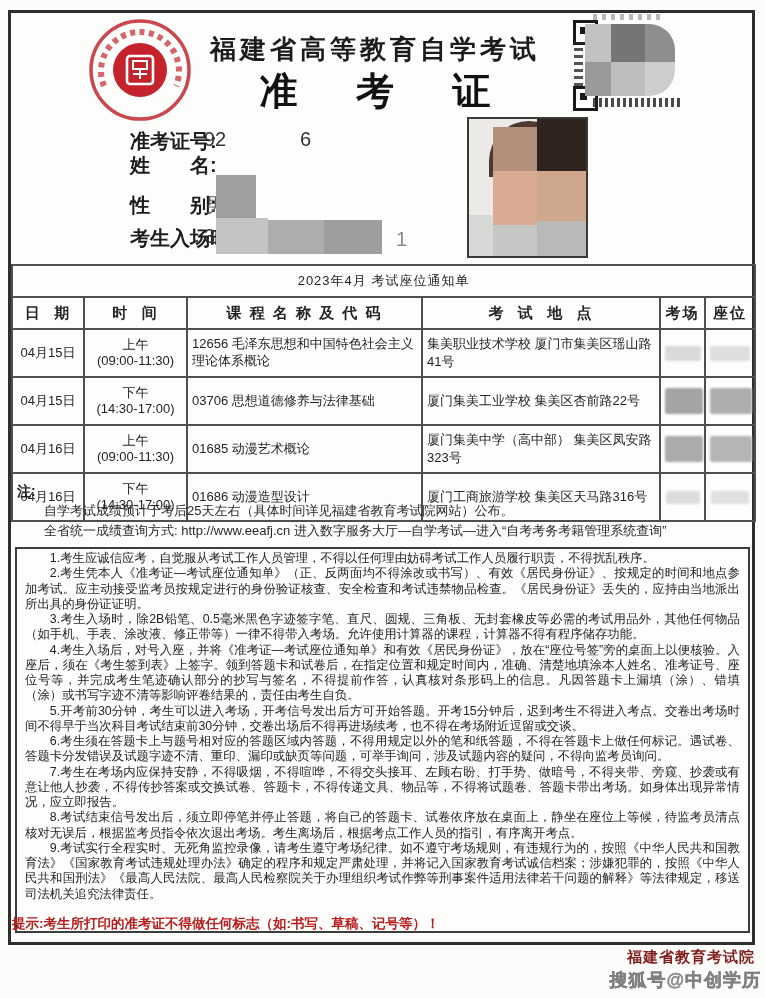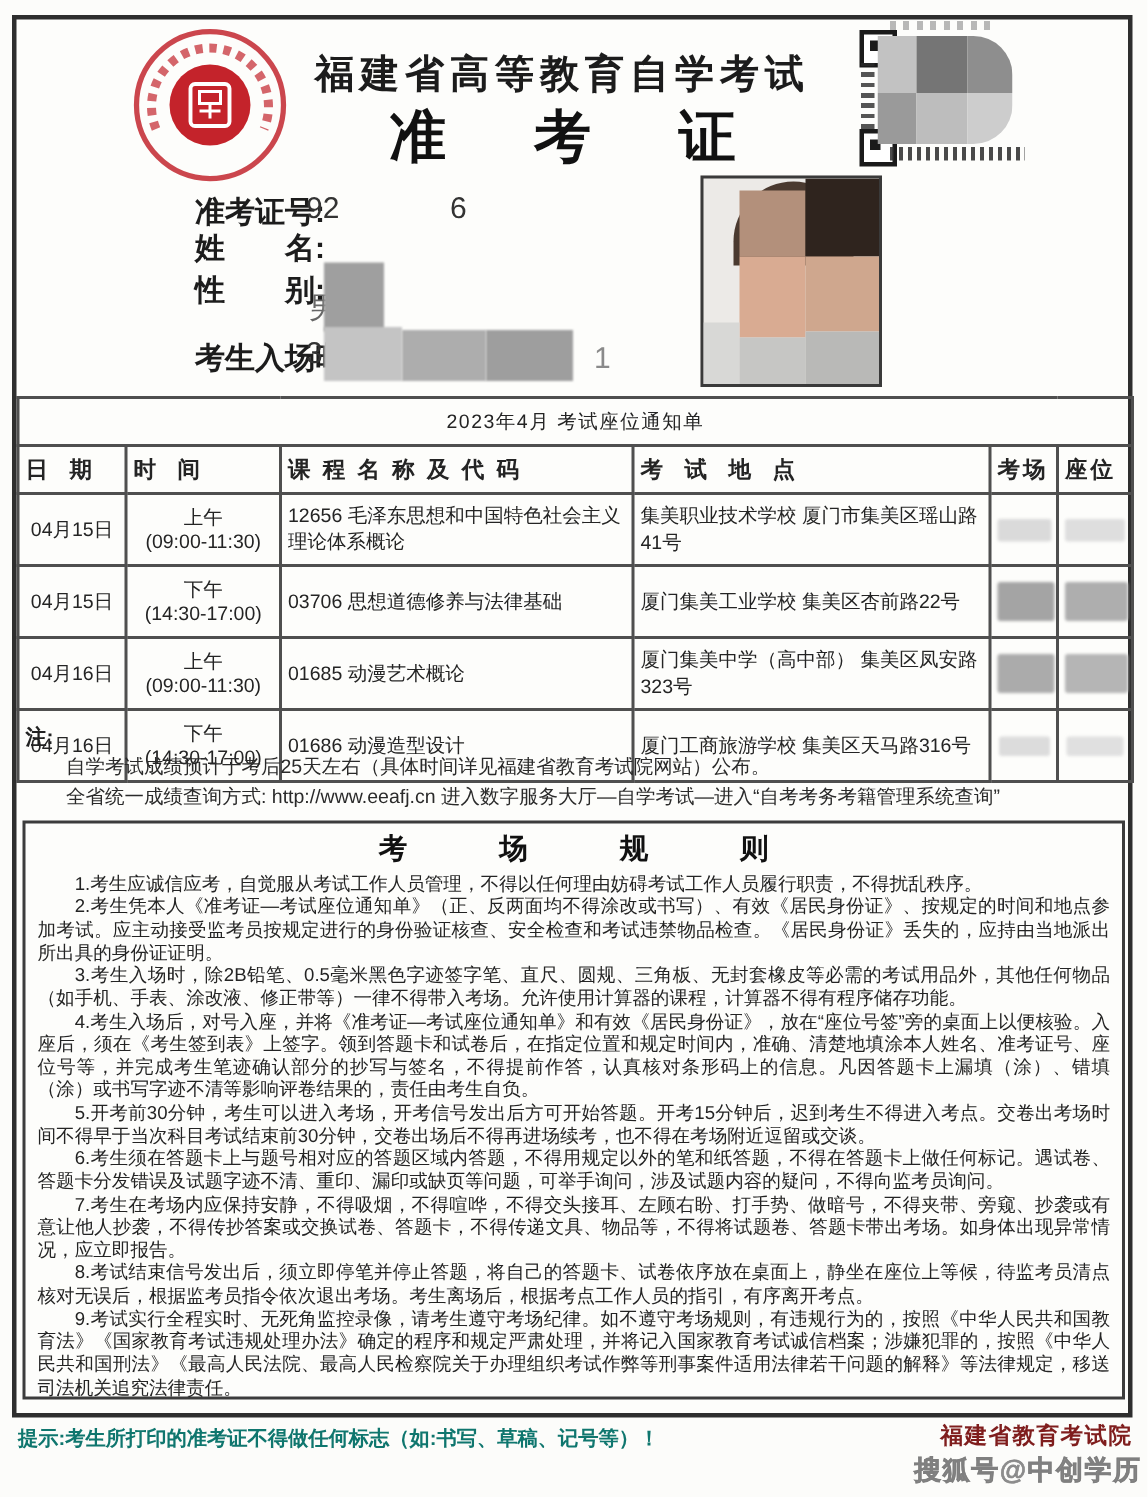--- a/index.html
+++ b/index.html
@@ -34,38 +34,38 @@
   .info-value{position:absolute;font-size:20px;color:#333;white-space:pre;}
   .info-redact{position:absolute;}
   .photo{position:absolute;left:467px;top:117px;width:117px;height:137px;
          border:2px solid #3a3a3a;background:#eceae7;overflow:hidden;}
   .photo div{position:absolute;}
   
   .schedule{position:absolute;left:11px;top:264px;width:743px;border-collapse:collapse;table-layout:fixed;}
   .schedule td,.schedule th{border:2px solid #4f4f4f;padding:2px 4px;font-size:13px;color:#242424;
          vertical-align:middle;overflow:hidden;}
   .t-title{font-size:16px;font-weight:normal;text-align:center;height:26px;letter-spacing:1px;}
-  .t-head th{font-size:15px;font-weight:bold;text-align:left;height:26px;letter-spacing:2px;white-space:pre;}
+  .t-head th{font-size:15px;font-weight:bold;text-align:center;height:26px;letter-spacing:2px;white-space:pre;}
   .t-row td{height:42px;}
   .c-date{text-align:center;}
   .c-time{text-align:center;line-height:1.25;}
   .c-course{text-align:left;line-height:1.3;}
   .c-loc{text-align:left;line-height:1.35;}
   .cell-redact{margin:0 auto;border-radius:2px;filter:blur(1px);}
   
   .note-label{position:absolute;left:17px;top:483px;font-size:14px;font-weight:bold;}
   .note-line{position:absolute;left:44px;font-size:13px;color:#2a2a2a;white-space:pre;}
   
   .rules-box{position:absolute;left:15px;top:547px;width:715px;height:380px;
              border:2px solid #3c3c3c;padding:2px 8px 0 8px;background:#fdfdfb;}
   .rules-title{text-align:center;font-size:19px;font-weight:bold;letter-spacing:28px;text-indent:28px;
                margin:2px 0 3px 0;color:#111;}
   .rules-box p{margin:0;font-size:12.4px;line-height:1.23;text-align:justify;text-indent:2em;color:#242424;}
   
-  .tip{position:absolute;left:12px;top:950px;font-size:13.5px;font-weight:bold;color:#0f766e;}
+  .tip{position:absolute;left:12px;top:915px;font-size:13.5px;font-weight:bold;color:#b91c1c;}
   .issuer{position:absolute;right:10px;top:948px;font-size:15px;font-weight:bold;color:#7f1d1d;letter-spacing:1px;}
   .watermark{position:absolute;right:4px;top:968px;font-size:18px;font-weight:bold;color:#8e8e8e;
              letter-spacing:1px;-webkit-text-stroke:.4px #7f7f7f;}
 </style>
 </head>
 <body>
 
 <div class="page">
   <div class="frame"></div>
 
@@ -99,21 +99,21 @@
     <div class="qm" style="left:60px;top:38px;width:30px;height:34px;background:#cdcdcd;"></div>
   </div>
 
   <div class="info-label" style="top:128px;">准考证号:</div>
   <div class="info-value" style="left:204px;top:128px;">92</div>
   <div class="info-value" style="left:300px;top:128px;">6</div>
 
   <div class="info-label" style="top:152px;">姓　　名:</div>
   <div class="info-value" style="left:204px;top:160px;color:#777;"></div>
 
-  <div class="info-label" style="top:180px;">性　　别:</div>
+  <div class="info-label" style="top:192px;">性　　别:</div>
   <div class="info-value" style="left:206px;top:192px;color:#666;">男</div>
 
   <div class="info-label" style="top:225px;">考生入场时:</div>
   <div class="info-value" style="left:204px;top:225px;">35</div>
   <div class="info-value" style="left:396px;top:228px;color:#8a8a8a;">1</div>
 
   <div class="info-redact" style="left:216px;top:175px;width:40px;height:46px;background:#9f9f9f;filter:blur(.6px);"></div>
   <div class="info-redact" style="left:216px;top:218px;width:52px;height:36px;background:#c4c4c4;filter:blur(.6px);"></div>
   <div class="info-redact" style="left:268px;top:220px;width:56px;height:34px;background:#adadad;filter:blur(.6px);"></div>
   <div class="info-redact" style="left:324px;top:220px;width:58px;height:34px;background:#9e9e9e;filter:blur(.6px);"></div>
@@ -211,21 +211,20 @@
           </td>
     </tr>
   </tbody>
     </table>
 
   <div class="note-label">注:</div>
   <div class="note-line" style="top:502px;">自学考试成绩预计于考后25天左右（具体时间详见福建省教育考试院网站）公布。</div>
   <div class="note-line" style="top:522px;">全省统一成绩查询方式: http://www.eeafj.cn 进入数字服务大厅—自学考试—进入“自考考务考籍管理系统查询”</div>
 
   <div class="rules-box">
-    <div class="rules-title">考 场 规 则</div>
     <p>1.考生应诚信应考，自觉服从考试工作人员管理，不得以任何理由妨碍考试工作人员履行职责，不得扰乱秩序。</p>
     <p>2.考生凭本人《准考证—考试座位通知单》（正、反两面均不得涂改或书写）、有效《居民身份证》、按规定的时间和地点参加考试。应主动接受监考员按规定进行的身份验证核查、安全检查和考试违禁物品检查。《居民身份证》丢失的，应持由当地派出所出具的身份证证明。</p>
     <p>3.考生入场时，除2B铅笔、0.5毫米黑色字迹签字笔、直尺、圆规、三角板、无封套橡皮等必需的考试用品外，其他任何物品（如手机、手表、涂改液、修正带等）一律不得带入考场。允许使用计算器的课程，计算器不得有程序储存功能。</p>
     <p>4.考生入场后，对号入座，并将《准考证—考试座位通知单》和有效《居民身份证》，放在“座位号签”旁的桌面上以便核验。入座后，须在《考生签到表》上签字。领到答题卡和试卷后，在指定位置和规定时间内，准确、清楚地填涂本人姓名、准考证号、座位号等，并完成考生笔迹确认部分的抄写与签名，不得提前作答，认真核对条形码上的信息。凡因答题卡上漏填（涂）、错填（涂）或书写字迹不清等影响评卷结果的，责任由考生自负。</p>
     <p>5.开考前30分钟，考生可以进入考场，开考信号发出后方可开始答题。开考15分钟后，迟到考生不得进入考点。交卷出考场时间不得早于当次科目考试结束前30分钟，交卷出场后不得再进场续考，也不得在考场附近逗留或交谈。</p>
     <p>6.考生须在答题卡上与题号相对应的答题区域内答题，不得用规定以外的笔和纸答题，不得在答题卡上做任何标记。遇试卷、答题卡分发错误及试题字迹不清、重印、漏印或缺页等问题，可举手询问，涉及试题内容的疑问，不得向监考员询问。</p>
     <p>7.考生在考场内应保持安静，不得吸烟，不得喧哗，不得交头接耳、左顾右盼、打手势、做暗号，不得夹带、旁窥、抄袭或有意让他人抄袭，不得传抄答案或交换试卷、答题卡，不得传递文具、物品等，不得将试题卷、答题卡带出考场。如身体出现异常情况，应立即报告。</p>
     <p>8.考试结束信号发出后，须立即停笔并停止答题，将自己的答题卡、试卷依序放在桌面上，静坐在座位上等候，待监考员清点核对无误后，根据监考员指令依次退出考场。考生离场后，根据考点工作人员的指引，有序离开考点。</p>
     <p>9.考试实行全程实时、无死角监控录像，请考生遵守考场纪律。如不遵守考场规则，有违规行为的，按照《中华人民共和国教育法》《国家教育考试违规处理办法》确定的程序和规定严肃处理，并将记入国家教育考试诚信档案；涉嫌犯罪的，按照《中华人民共和国刑法》《最高人民法院、最高人民检察院关于办理组织考试作弊等刑事案件适用法律若干问题的解释》等法律规定，移送司法机关追究法律责任。</p>
   </div>

